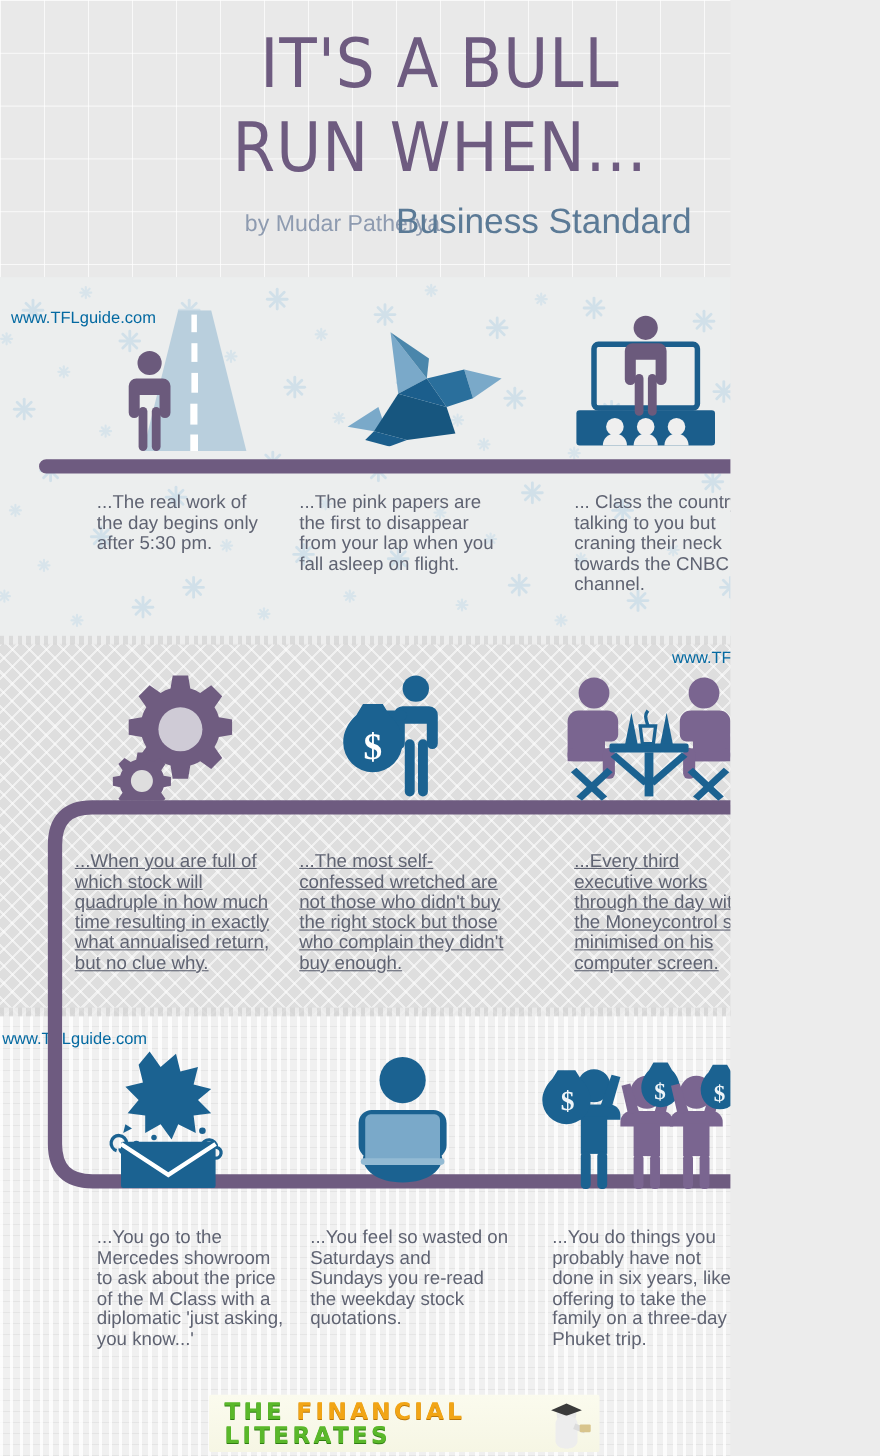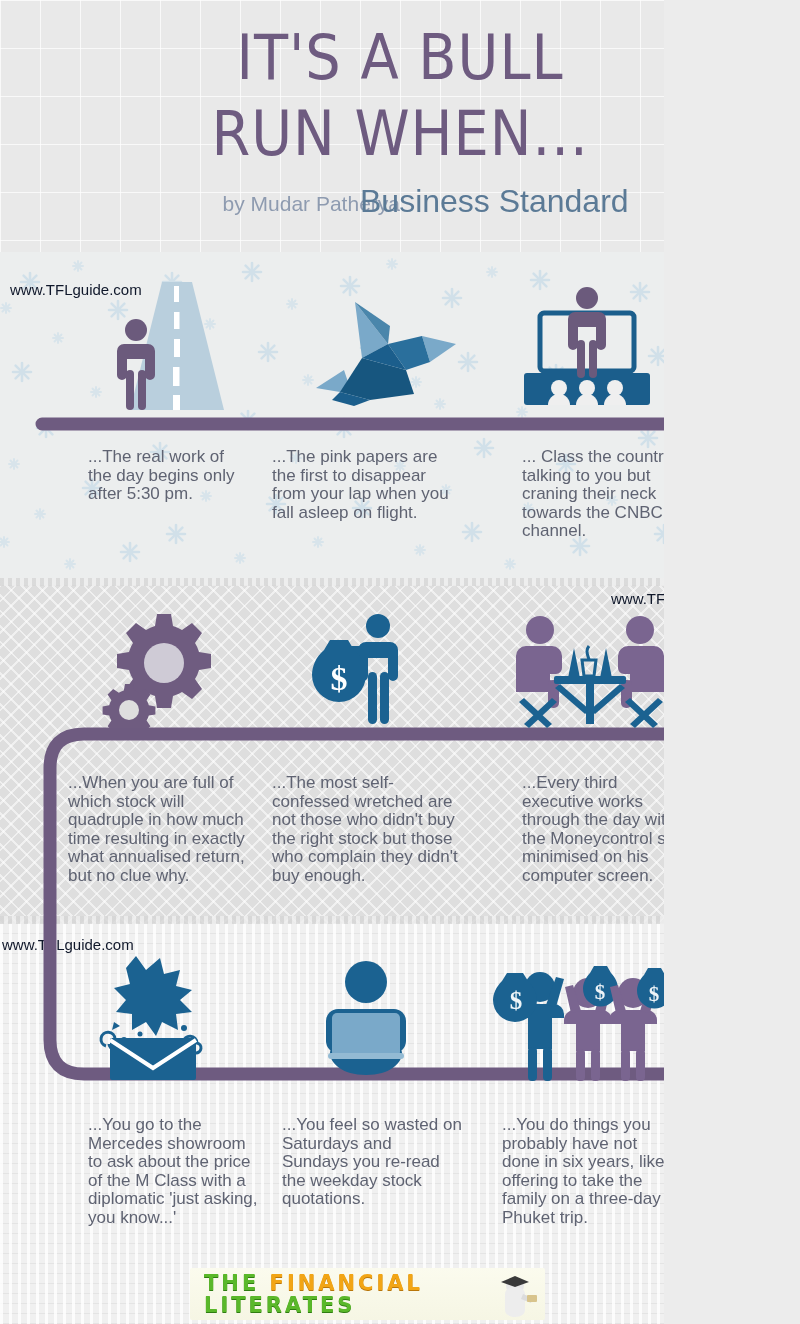--- a/index.html
+++ b/index.html
@@ -60,38 +60,38 @@
   .byline{
     position:absolute;left:120px;top:192px;width:280px;text-align:right;
     color:#8e9bb0;font-size:21px;
   }
   .source{
     position:absolute;left:360px;top:183px;width:290px;text-align:left;
     color:#5b7a96;font-size:32px;
   }
 
   
-  .wm{position:absolute;color:#0f172a;font-size:15px;white-space:nowrap;text-align:center;}
+  .wm{position:absolute;color:#0369a1;font-size:15px;white-space:nowrap;text-align:center;}
   .wm-1{left:10px;top:281px;}
   .wm-2{left:611px;top:590px;}
   .wm-3{left:2px;top:936px;}
 
   
   .path-svg{position:absolute;left:0;top:0;width:800px;height:1324px;}
 
   
   .cap{
     position:absolute;color:#5f6372;
     font-size:17px;line-height:18.6px;
   }
   .cap.c1{left:88px;width:150px;}
   .cap.c2{left:272px;width:185px;}
   .cap.c3{left:522px;width:175px;}
   .r1 .cap{top:448px;}
-  .r2 .cap{top:774px;}
+  .r2 .cap{top:774px;text-decoration:underline;}
   .r3 .cap{top:1116px;}
   .r2 .cap.c1{width:180px;left:68px;}
   .r2 .cap.c2{width:190px;left:272px;}
   .r2 .cap.c3{width:170px;left:522px;}
   .r3 .cap.c1{left:88px;width:175px;}
   .r3 .cap.c2{left:282px;width:180px;}
   .r3 .cap.c3{left:502px;width:175px;}
 
   
   .icon{position:absolute;}

